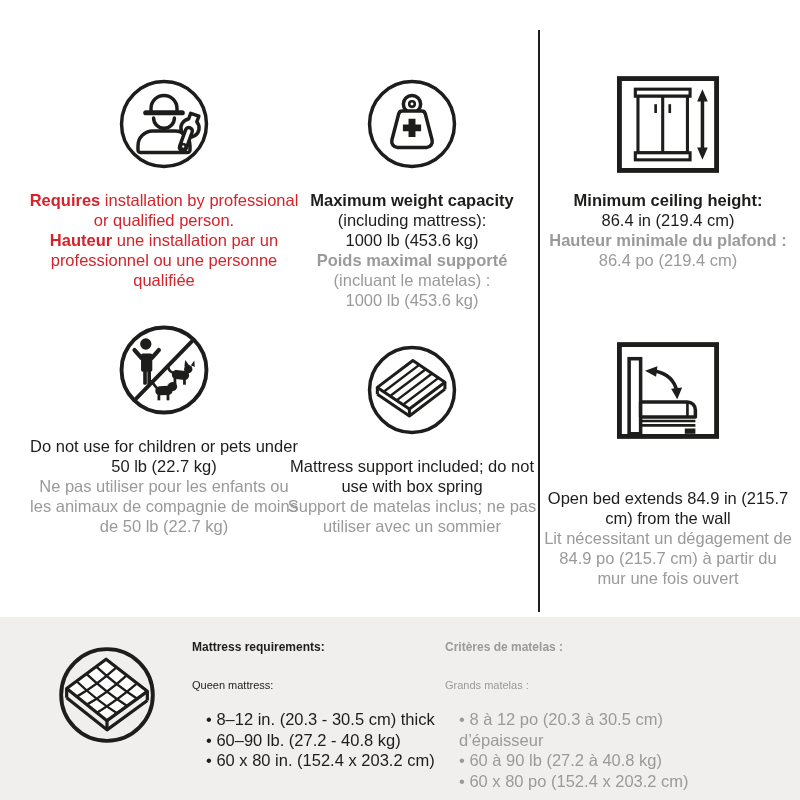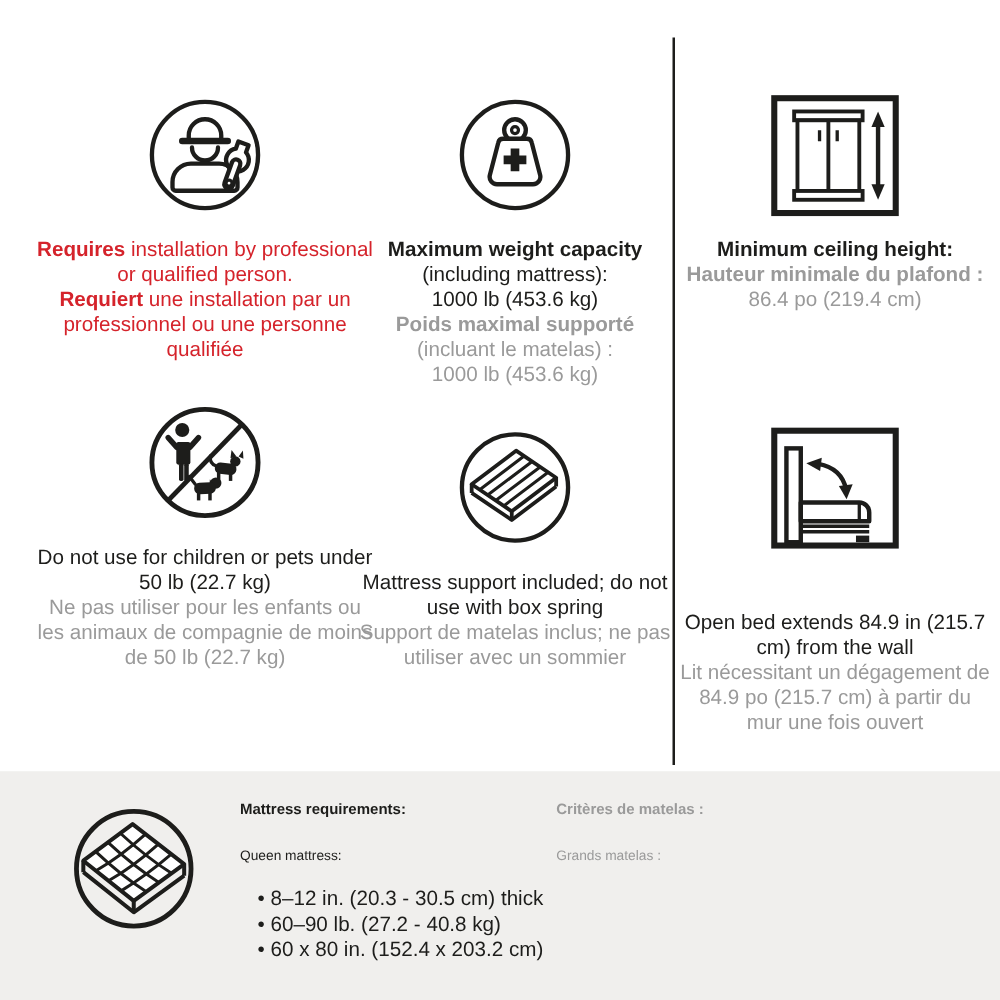--- a/index.html
+++ b/index.html
@@ -50,21 +50,21 @@
         <path d="M30 90 v-5 a17 17 0 0 1 17 -17 h26 a17 17 0 0 1 17 17 v5 a3 3 0 0 1 -3 3 h-54 a3 3 0 0 1 -3 -3 z" fill="#fff" stroke="#1d1d1b" stroke-width="4" stroke-linejoin="round"></path>
         <g transform="rotate(20 88 70)">
           <path d="M83 55 a10.5 10.5 0 1 0 10 0 v-7 h-10 z" fill="#fff" stroke="#1d1d1b" stroke-width="4" stroke-linejoin="round"></path>
           <rect x="84" y="64" width="8" height="28" rx="4" fill="#fff" stroke="#1d1d1b" stroke-width="4"></rect>
           <circle cx="88" cy="87" r="2.8" fill="none" stroke="#1d1d1b" stroke-width="3"></circle>
         </g>
       </svg>
     </div>
     <p class="txt red">
       <span class="block"><strong>Requires</strong><span> installation by professional or qualified person.</span></span>
-      <span class="block"><strong>Requiert</strong><span> une installation par un professionnel ou une personne qualifiée</span></span>
+      <span class="block"><strong>Hauteur</strong><span> une installation par un professionnel ou une personne qualifiée</span></span>
     </p>
   </div>
 
   <div class="cell c-weight">
     <div class="icon-wrap">
       <svg viewBox="0 0 120 120" width="104" height="104">
         <circle cx="60" cy="60" r="49" fill="none" stroke="#1d1d1b" stroke-width="4"></circle>
         <circle cx="60" cy="37" r="10" fill="#fff" stroke="#1d1d1b" stroke-width="4"></circle>
         <circle cx="60" cy="37" r="3.2" fill="#fff" stroke="#1d1d1b" stroke-width="3"></circle>
         <path d="M49 45 h22 a4.5 4.5 0 0 1 4.4 3.5 l7.8 30 a6.8 6.8 0 0 1 -6.6 8.5 H43.4 a6.8 6.8 0 0 1 -6.6 -8.5 l7.8 -30 A4.5 4.5 0 0 1 49 45 z" fill="#fff" stroke="#1d1d1b" stroke-width="4" stroke-linejoin="round"></path>
@@ -91,20 +91,21 @@
         <line x1="46" y1="34" x2="46" y2="44" stroke="#1d1d1b" stroke-width="3"></line>
         <line x1="62" y1="34" x2="62" y2="44" stroke="#1d1d1b" stroke-width="3"></line>
         <rect x="23" y="89" width="62" height="8" fill="#fff" stroke="#1d1d1b" stroke-width="3.5"></rect>
         <line x1="99" y1="28" x2="99" y2="86" stroke="#1d1d1b" stroke-width="4"></line>
         <polygon points="93,31 99,17 105,31" fill="#1d1d1b"></polygon>
         <polygon points="93,83 99,97 105,83" fill="#1d1d1b"></polygon>
       </svg>
     </div>
     <p class="txt">
       <span class="block bold">Minimum ceiling height:</span>
+      <span class="block">86.4 in (219.4 cm)</span>
       <span class="block fr bold">Hauteur minimale du plafond :</span>
       <span class="block fr">86.4 po (219.4 cm)</span>
     </p>
   </div>
 
   <div class="cell c-children">
     <div class="icon-wrap">
       <svg viewBox="0 0 120 120" width="104" height="104">
         <circle cx="60" cy="60" r="49" fill="none" stroke="#1d1d1b" stroke-width="4.5"></circle>
         <circle cx="39" cy="30" r="6.5" fill="#1d1d1b"></circle>
@@ -188,14 +189,19 @@
     <p class="b-sub">Queen mattress:</p>
     <ul class="b-list">
       <li>8–12 in. (20.3 - 30.5 cm) thick</li>
       <li>60–90 lb. (27.2 - 40.8 kg)</li>
       <li>60 x 80 in. (152.4 x 203.2 cm)</li>
     </ul>
   </div>
   <div class="band-col col-fr">
     <h3 class="b-title">Critères de matelas :</h3>
     <p class="b-sub">Grands matelas :</p>
+    <ul class="b-list">
+      <li>8 à 12 po (20.3 à 30.5 cm) d’épaisseur</li>
+      <li>60 à 90 lb (27.2 à 40.8 kg)</li>
+      <li>60 x 80 po (152.4 x 203.2 cm)</li>
+    </ul>
   </div>
 </div>
 
 </body></html>

